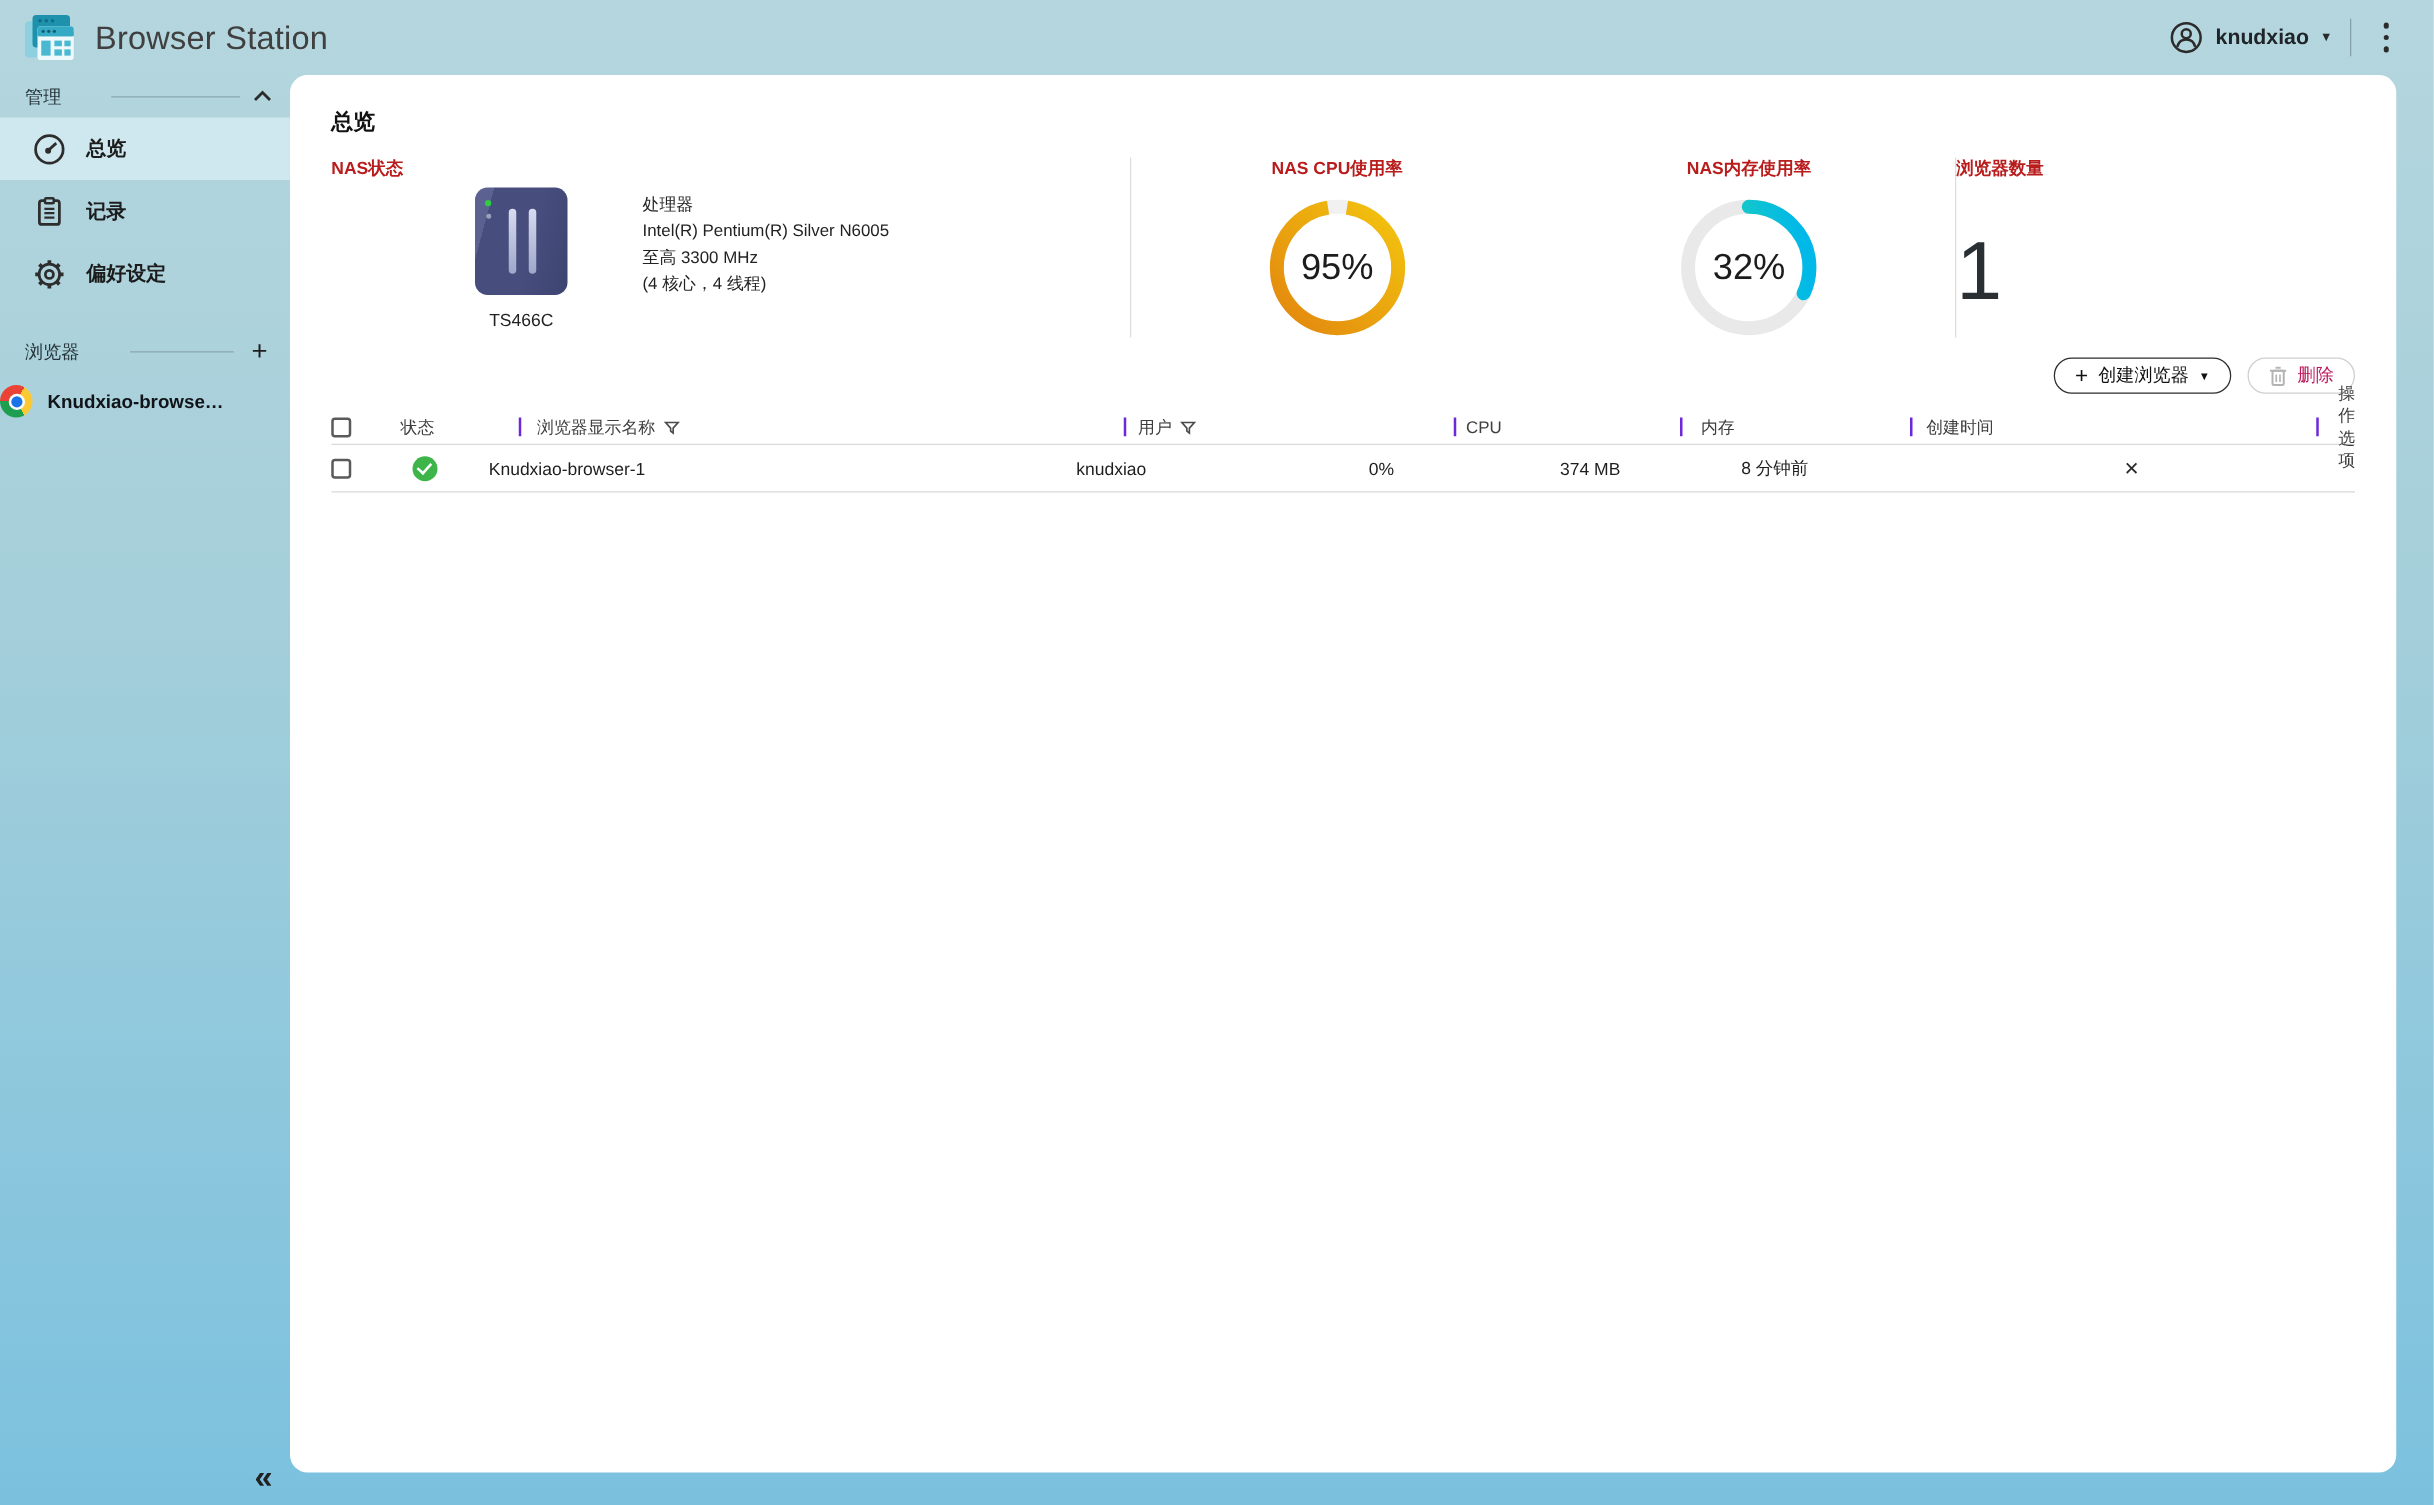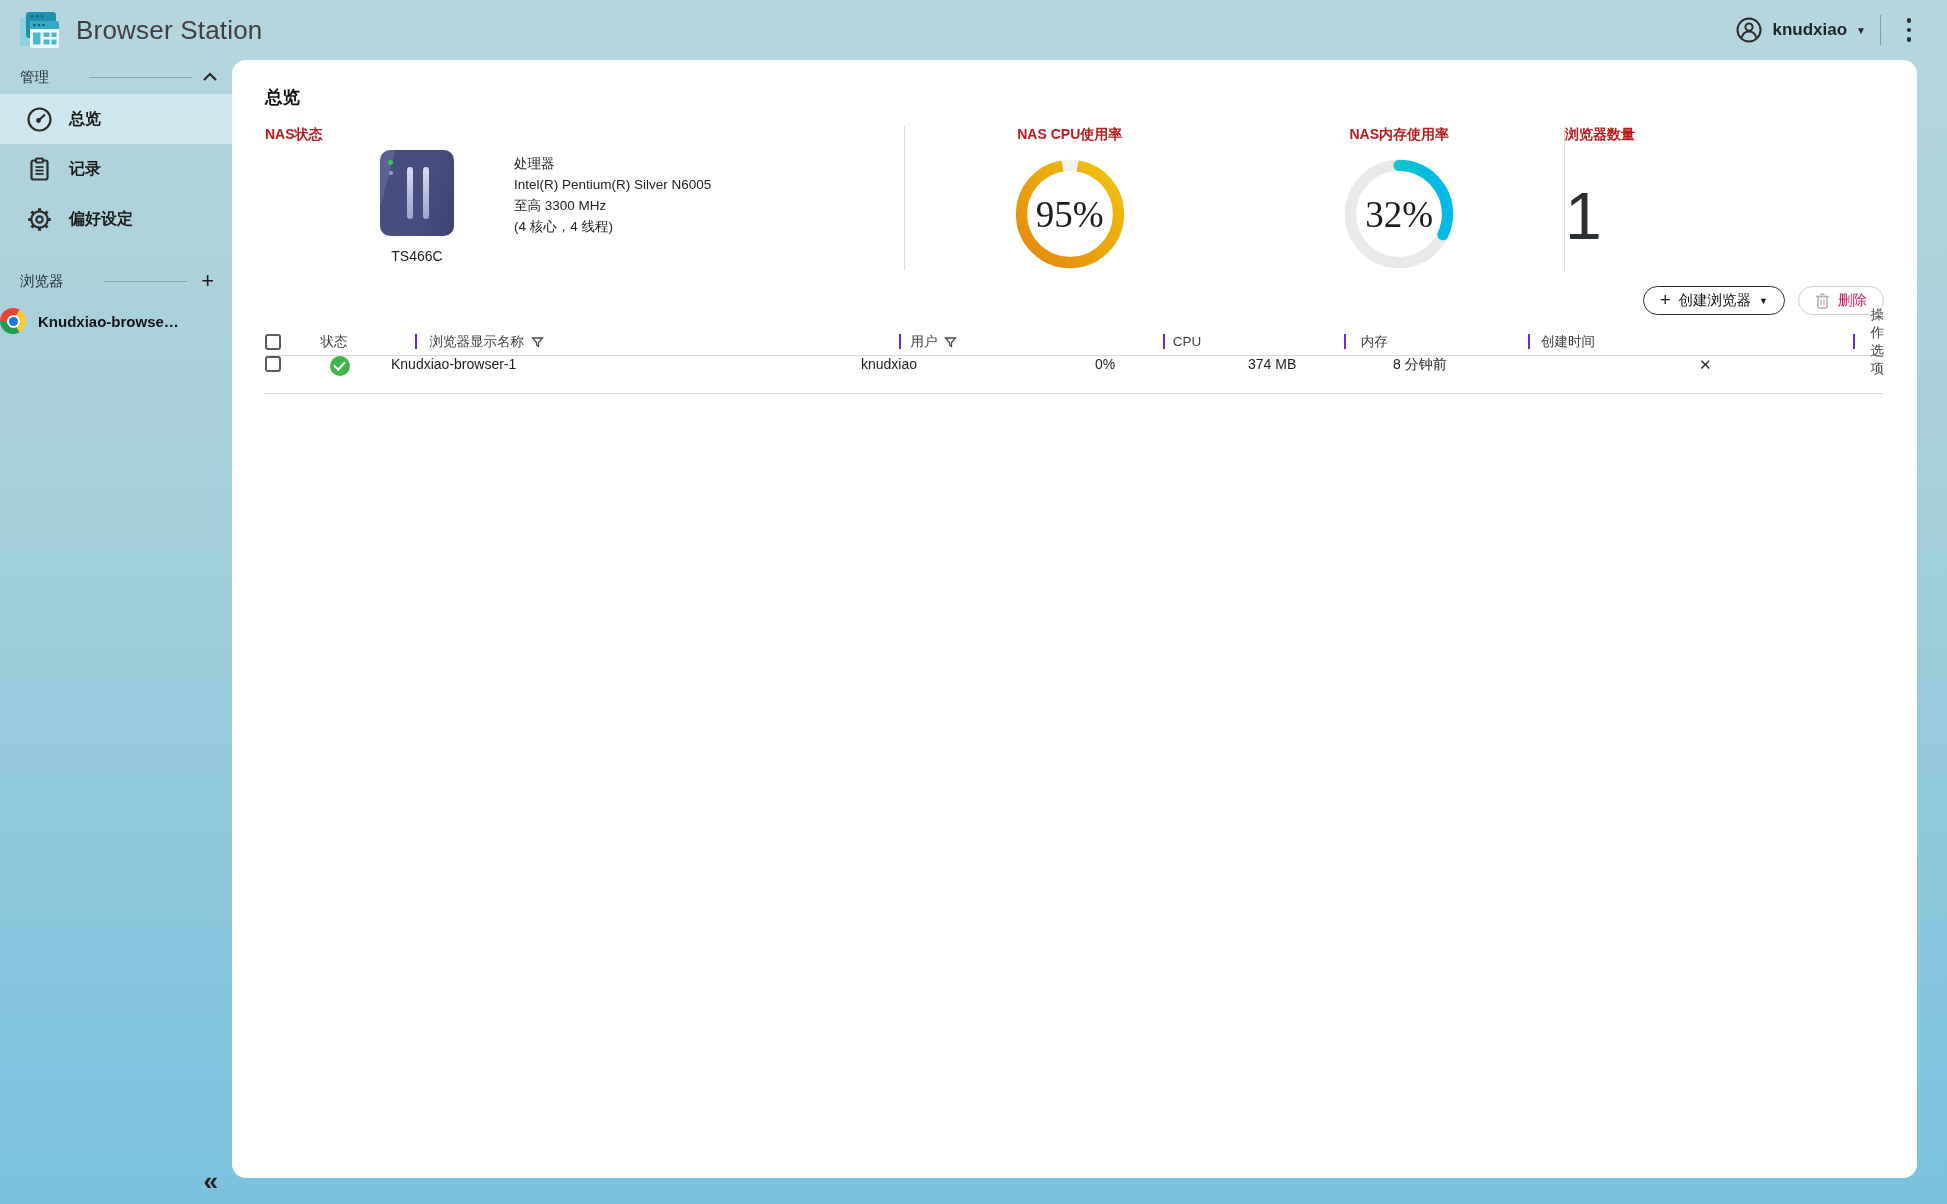--- a/index.html
+++ b/index.html
@@ -51,34 +51,34 @@
     background:linear-gradient(180deg,#d8dcef,#9fa6c9); }
   .nas-device .slot.s1 { left:27px; } .nas-device .slot.s2 { left:43px; }
   .nas-device .led { position:absolute; left:8px; top:10px; width:5px; height:5px; border-radius:50%; background:#2ecc40; }
   .nas-device .led2 { position:absolute; left:9px; top:21px; width:3.5px; height:3.5px; border-radius:50%; background:#9aa0b8; }
   .nas-model { text-align:center; margin-top:12px; font-size:14px; color:#222; }
   .cpu-info { font-size:13.5px; line-height:1.55; color:#222; padding-top:4px; white-space:pre-line; }
   .blk-mid { width:659px; display:flex; }
   .donut-wrap { flex:1; display:flex; flex-direction:column; align-items:center; padding-top:6px; }
   .donut { position:relative; width:112px; height:112px; margin-top:14px; }
   .donut svg { width:112px; height:112px; }
-  .donut .pct { position:absolute; inset:0; display:flex; align-items:center; justify-content:center; font-size:37px; color:#1c1c1c;font-family:Liberation Serif, serif; }
+  .donut .pct { position:absolute; inset:0; display:flex; align-items:center; justify-content:center; font-size:29px; color:#1c1c1c; }
   .blk-count { flex:1; display:flex; flex-direction:column; align-items:flex-start; padding-top:6px; }
   .count-num { margin-top:34px; font-size:66px; font-weight:200; color:#2a2f33; }
   
   .actions { position:absolute; right:33px; top:226px; display:flex; gap:13px; }
   .pill-btn { height:29px; border-radius:15px; background:#fff; display:flex; align-items:center; gap:8px; padding:0 16px; font-size:14.5px; cursor:pointer; }
   .btn-create { border:1.6px solid #2d2d2d; color:#111; }
   .btn-create .plus { font-size:18px; line-height:1; margin-top:-2px; }
   .btn-create .caret { font-size:9px; }
   .btn-delete { border:1.4px solid #cfcfcf; color:#be185d; cursor:default; }
   
   .table { position:absolute; left:33px; right:33px; top:268px; }
   .t-head { display:flex; height:28px; align-items:center; border-bottom:1px solid #d9d9d9; color:#3e3e3e; font-size:13.5px; }
-  .t-row { display:flex; height:38px; align-items:flex-start; border-bottom:1px solid #d9d9d9; font-size:14px; color:#1e1e1e; }
+  .t-row { display:flex; height:38px; align-items:center; border-bottom:1px solid #d9d9d9; font-size:14px; color:#1e1e1e; }
   .c-check { width:36px; display:flex; align-items:center; }
   .c-status { width:77px; display:flex; justify-content:center; align-items:center; gap:4px; }
   .c-name { width:474px; padding-left:13px; display:flex; align-items:center; gap:7px; }
   .c-user { width:235px; padding-left:9px; display:flex; align-items:center; gap:7px; }
   .c-cpu { width:146px; padding-left:8px; }
   .c-mem { width:149px; padding-left:15px; }
   .c-created { width:301px; padding-left:11px; }
   .c-actions { flex:1; padding-left:16px; }
   .t-head .vdiv { border-left:2px solid #6d28d9; height:15px; display:flex; align-items:center;margin-left:45px; }
   .checkbox { width:16px; height:16px; border:2px solid #5a5a5a; border-radius:3px; background:#fff; cursor:pointer; }

